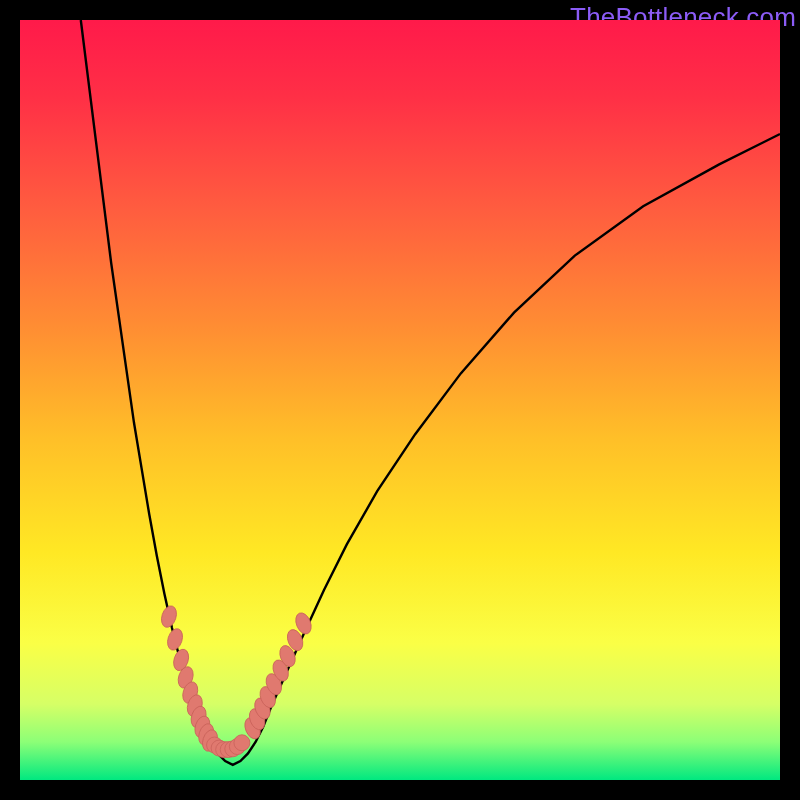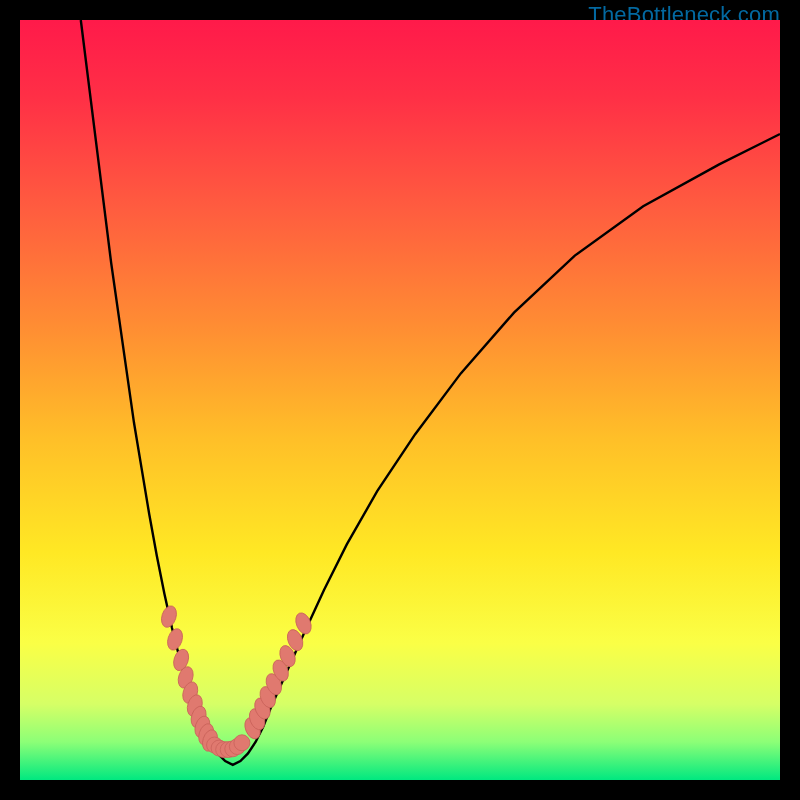--- a/index.html
+++ b/index.html
@@ -20,23 +20,23 @@
   .plot {
     position: absolute;
     top: 20px;
     left: 20px;
     width: 760px;
     height: 760px;
   }
   .watermark {
     position: absolute;
     top: 2px;
-    right: 20px;
-    color: #0369a1;
-    font-size: 22px;
+    right: 4px;
+    color: #8b5cf6;
+    font-size: 26px;
     font-weight: 500;
     letter-spacing: 0.2px;
   }
   svg { display: block; }
 </style>
 </head>
 <body>
 
 <div class="frame">
 

